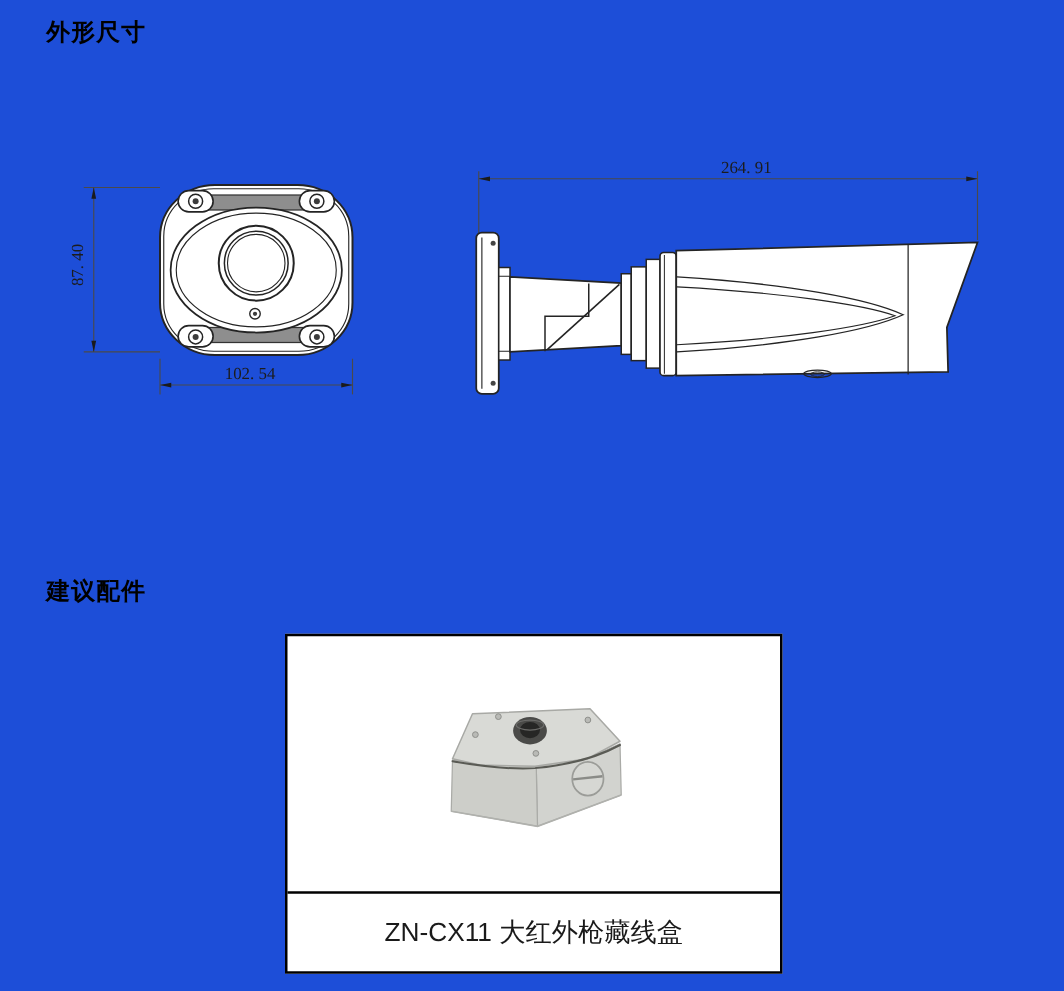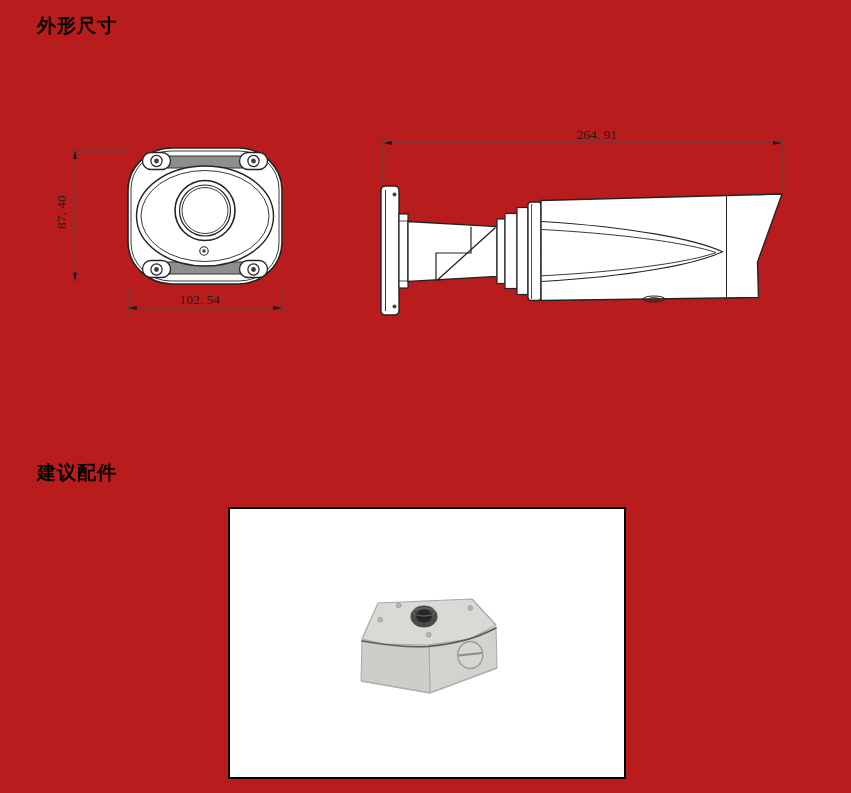--- a/index.html
+++ b/index.html
@@ -1,19 +1,19 @@
 <!DOCTYPE html>
 <html><head>
 <meta charset="utf-8">
 <style>
   html,body{margin:0;padding:0;background:#ffffff;}
   .page{
     position:relative;
     width:851px;height:793px;
-    background:#b91c1c;
+    background:#1d4ed8;
     font-family:"Liberation Sans","DejaVu Sans",sans-serif;
     overflow:hidden;
   }
   .section-heading{
     position:absolute;
     left:37px;
     font-size:19px;
     font-weight:bold;
     color:#000000;
     letter-spacing:1px;
@@ -189,15 +189,16 @@
           <circle cx="118.3" cy="21" r="2.3" fill="#b9bab6" stroke="#8f908c" stroke-width="0.8"></circle>
           <circle cx="76.7" cy="47.7" r="2.3" fill="#b9bab6" stroke="#8f908c" stroke-width="0.8"></circle>
         </g>
 
         <g>
           <ellipse cx="118.3" cy="68" rx="12.5" ry="13.5" fill="#d6d7d3" stroke="#9b9c98" stroke-width="1.4"></ellipse>
           <line x1="106.5" y1="68.5" x2="130" y2="66" stroke="#8a8b87" stroke-width="2"></line>
         </g>
       </svg>
     </div>
+    <div class="accessory-caption-row">ZN-CX11 大红外枪藏线盒</div>
   </div>
 
 </div>
 
 </body></html>

